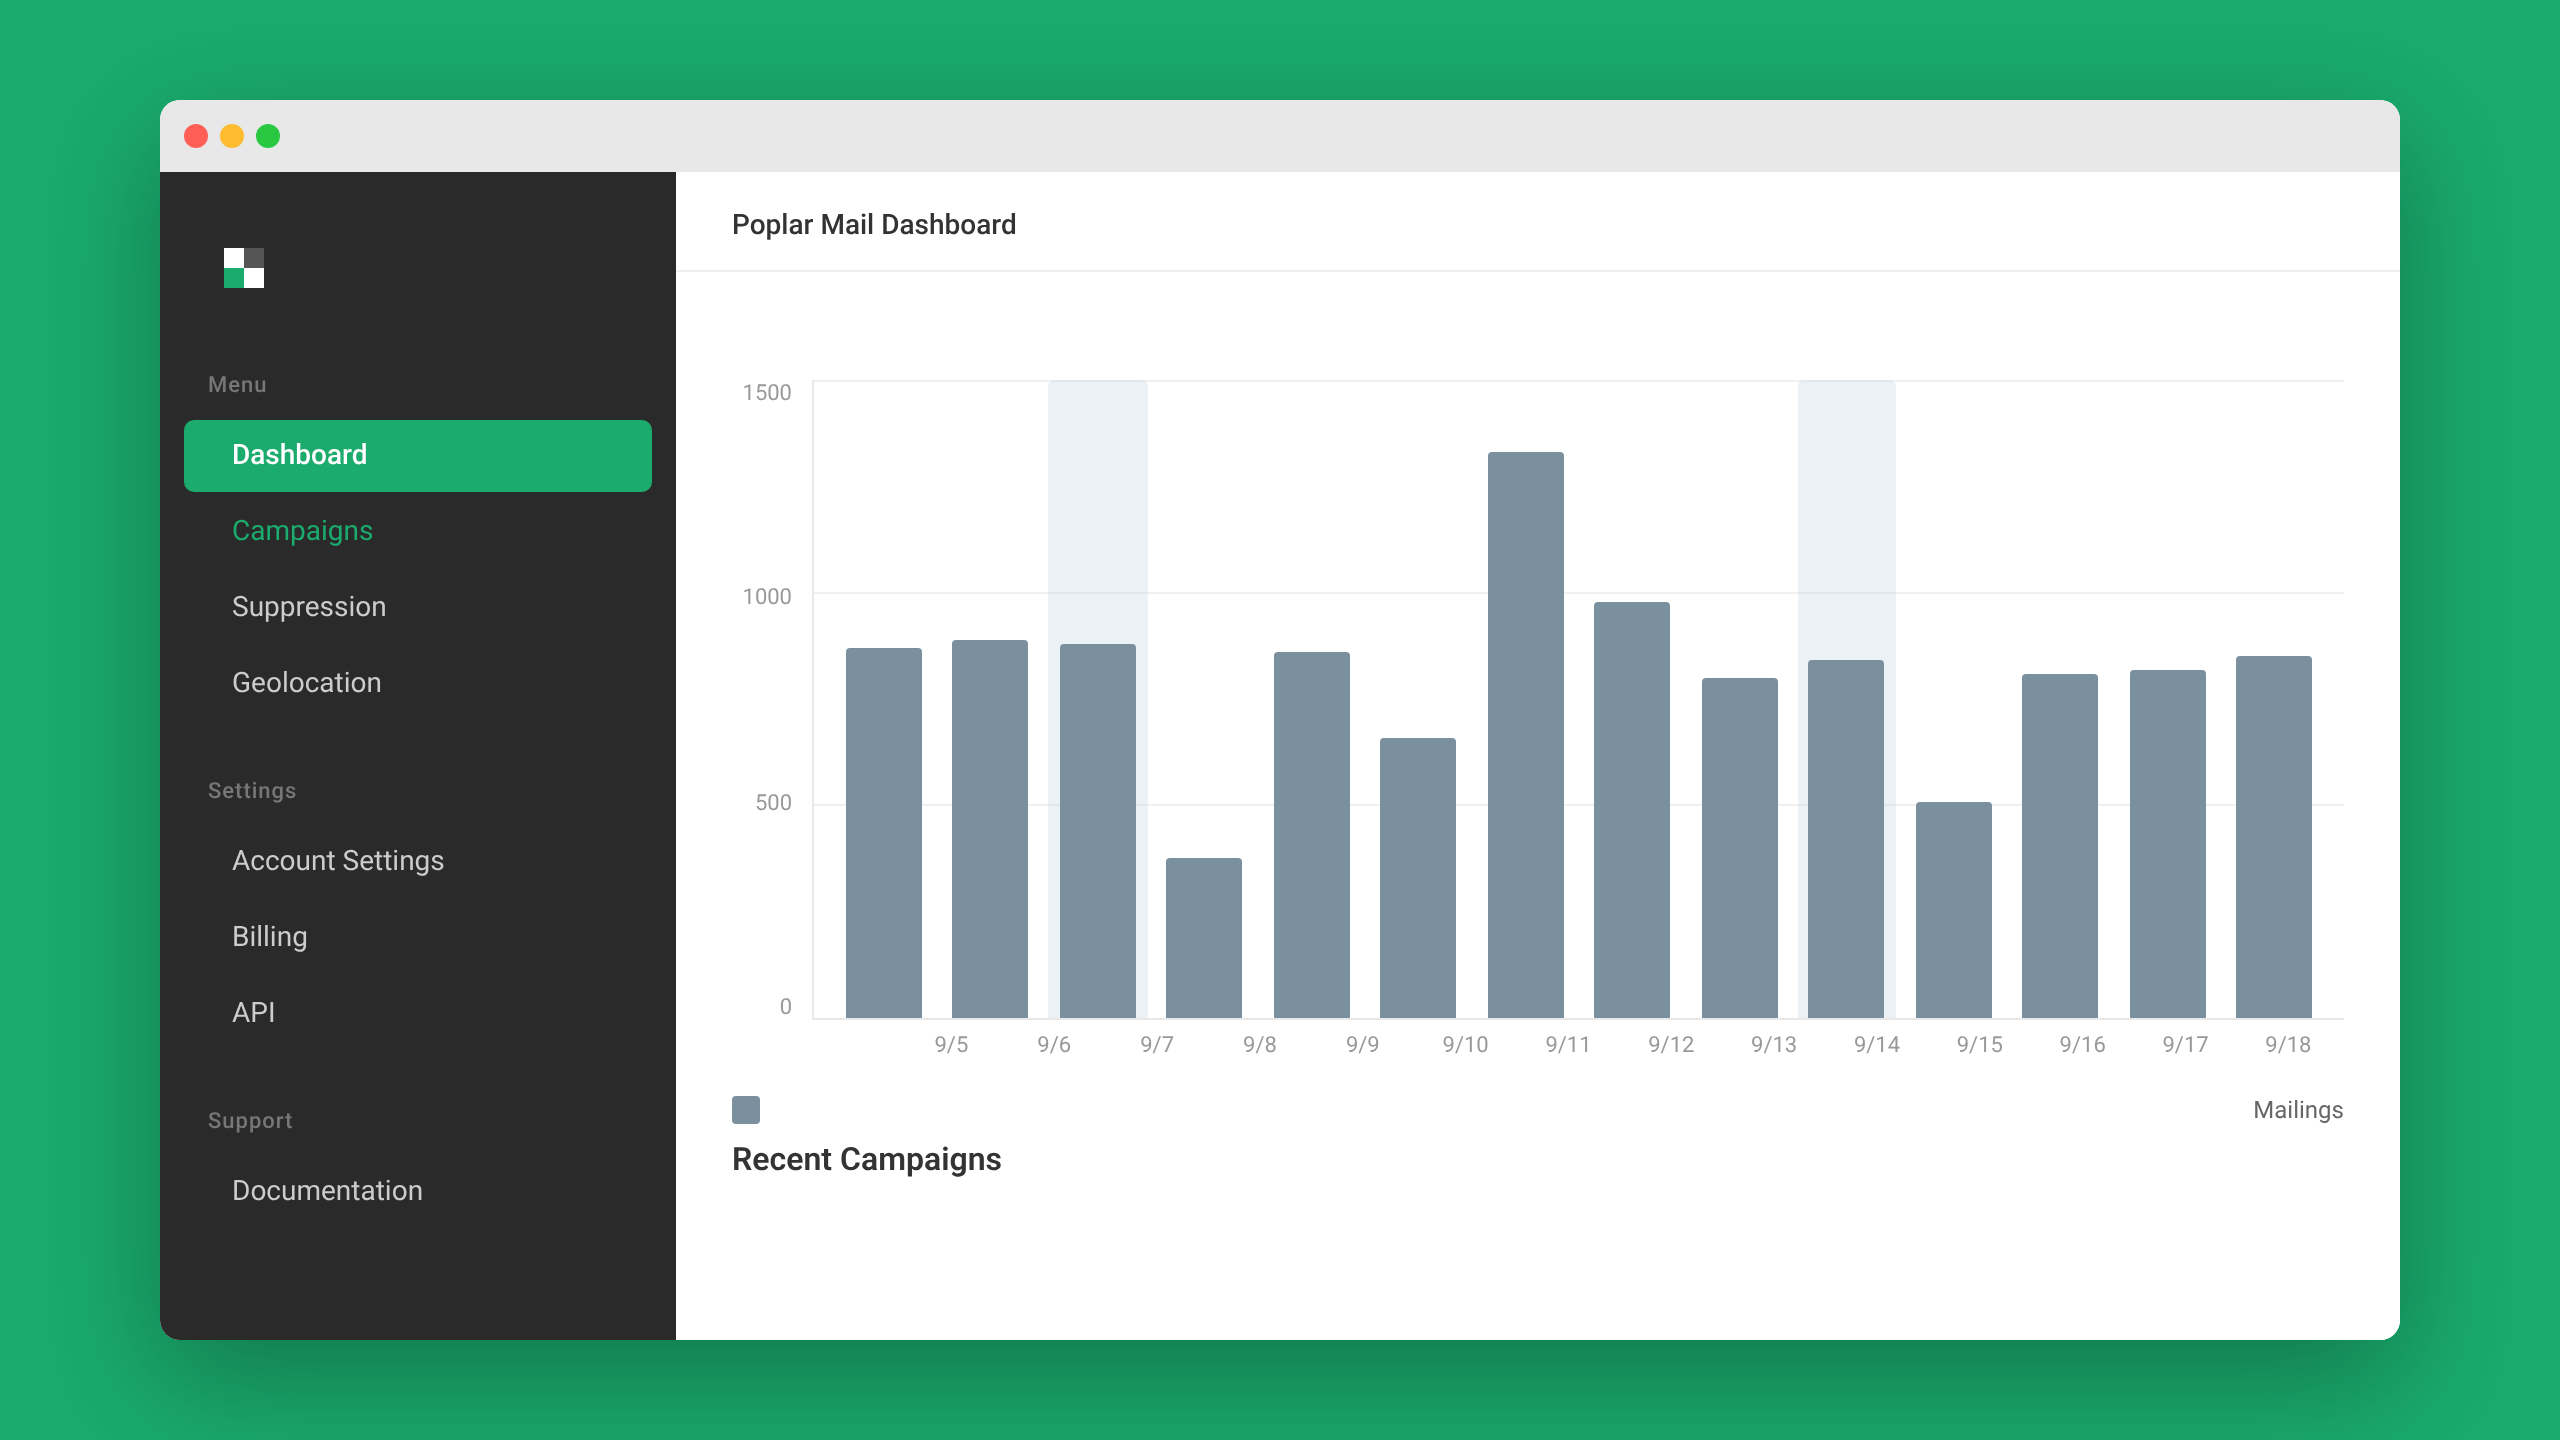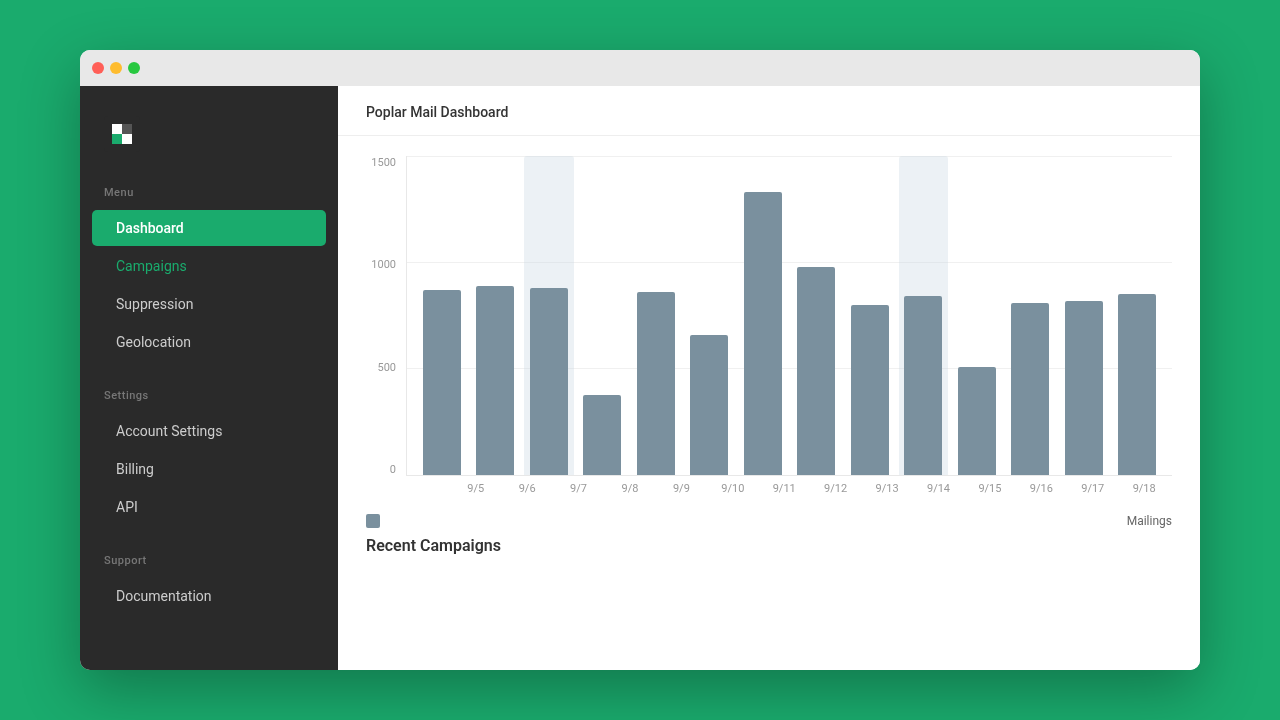--- a/index.html
+++ b/index.html
@@ -109,20 +109,21 @@
       font-weight: 500;
       color: #333;
     }
     .chart-section {
       padding: 20px 28px 10px;
     }
     .chart-container {
       position: relative;
       height: 360px;
       width: 100%;
+      margin-top: 34px;
     }
     .y-axis {
       display: flex;
       flex-direction: column;
       justify-content: space-between;
       height: 320px;
       padding-bottom: 0;
       margin-right: 10px;
       margin-bottom: 30px;
     }

